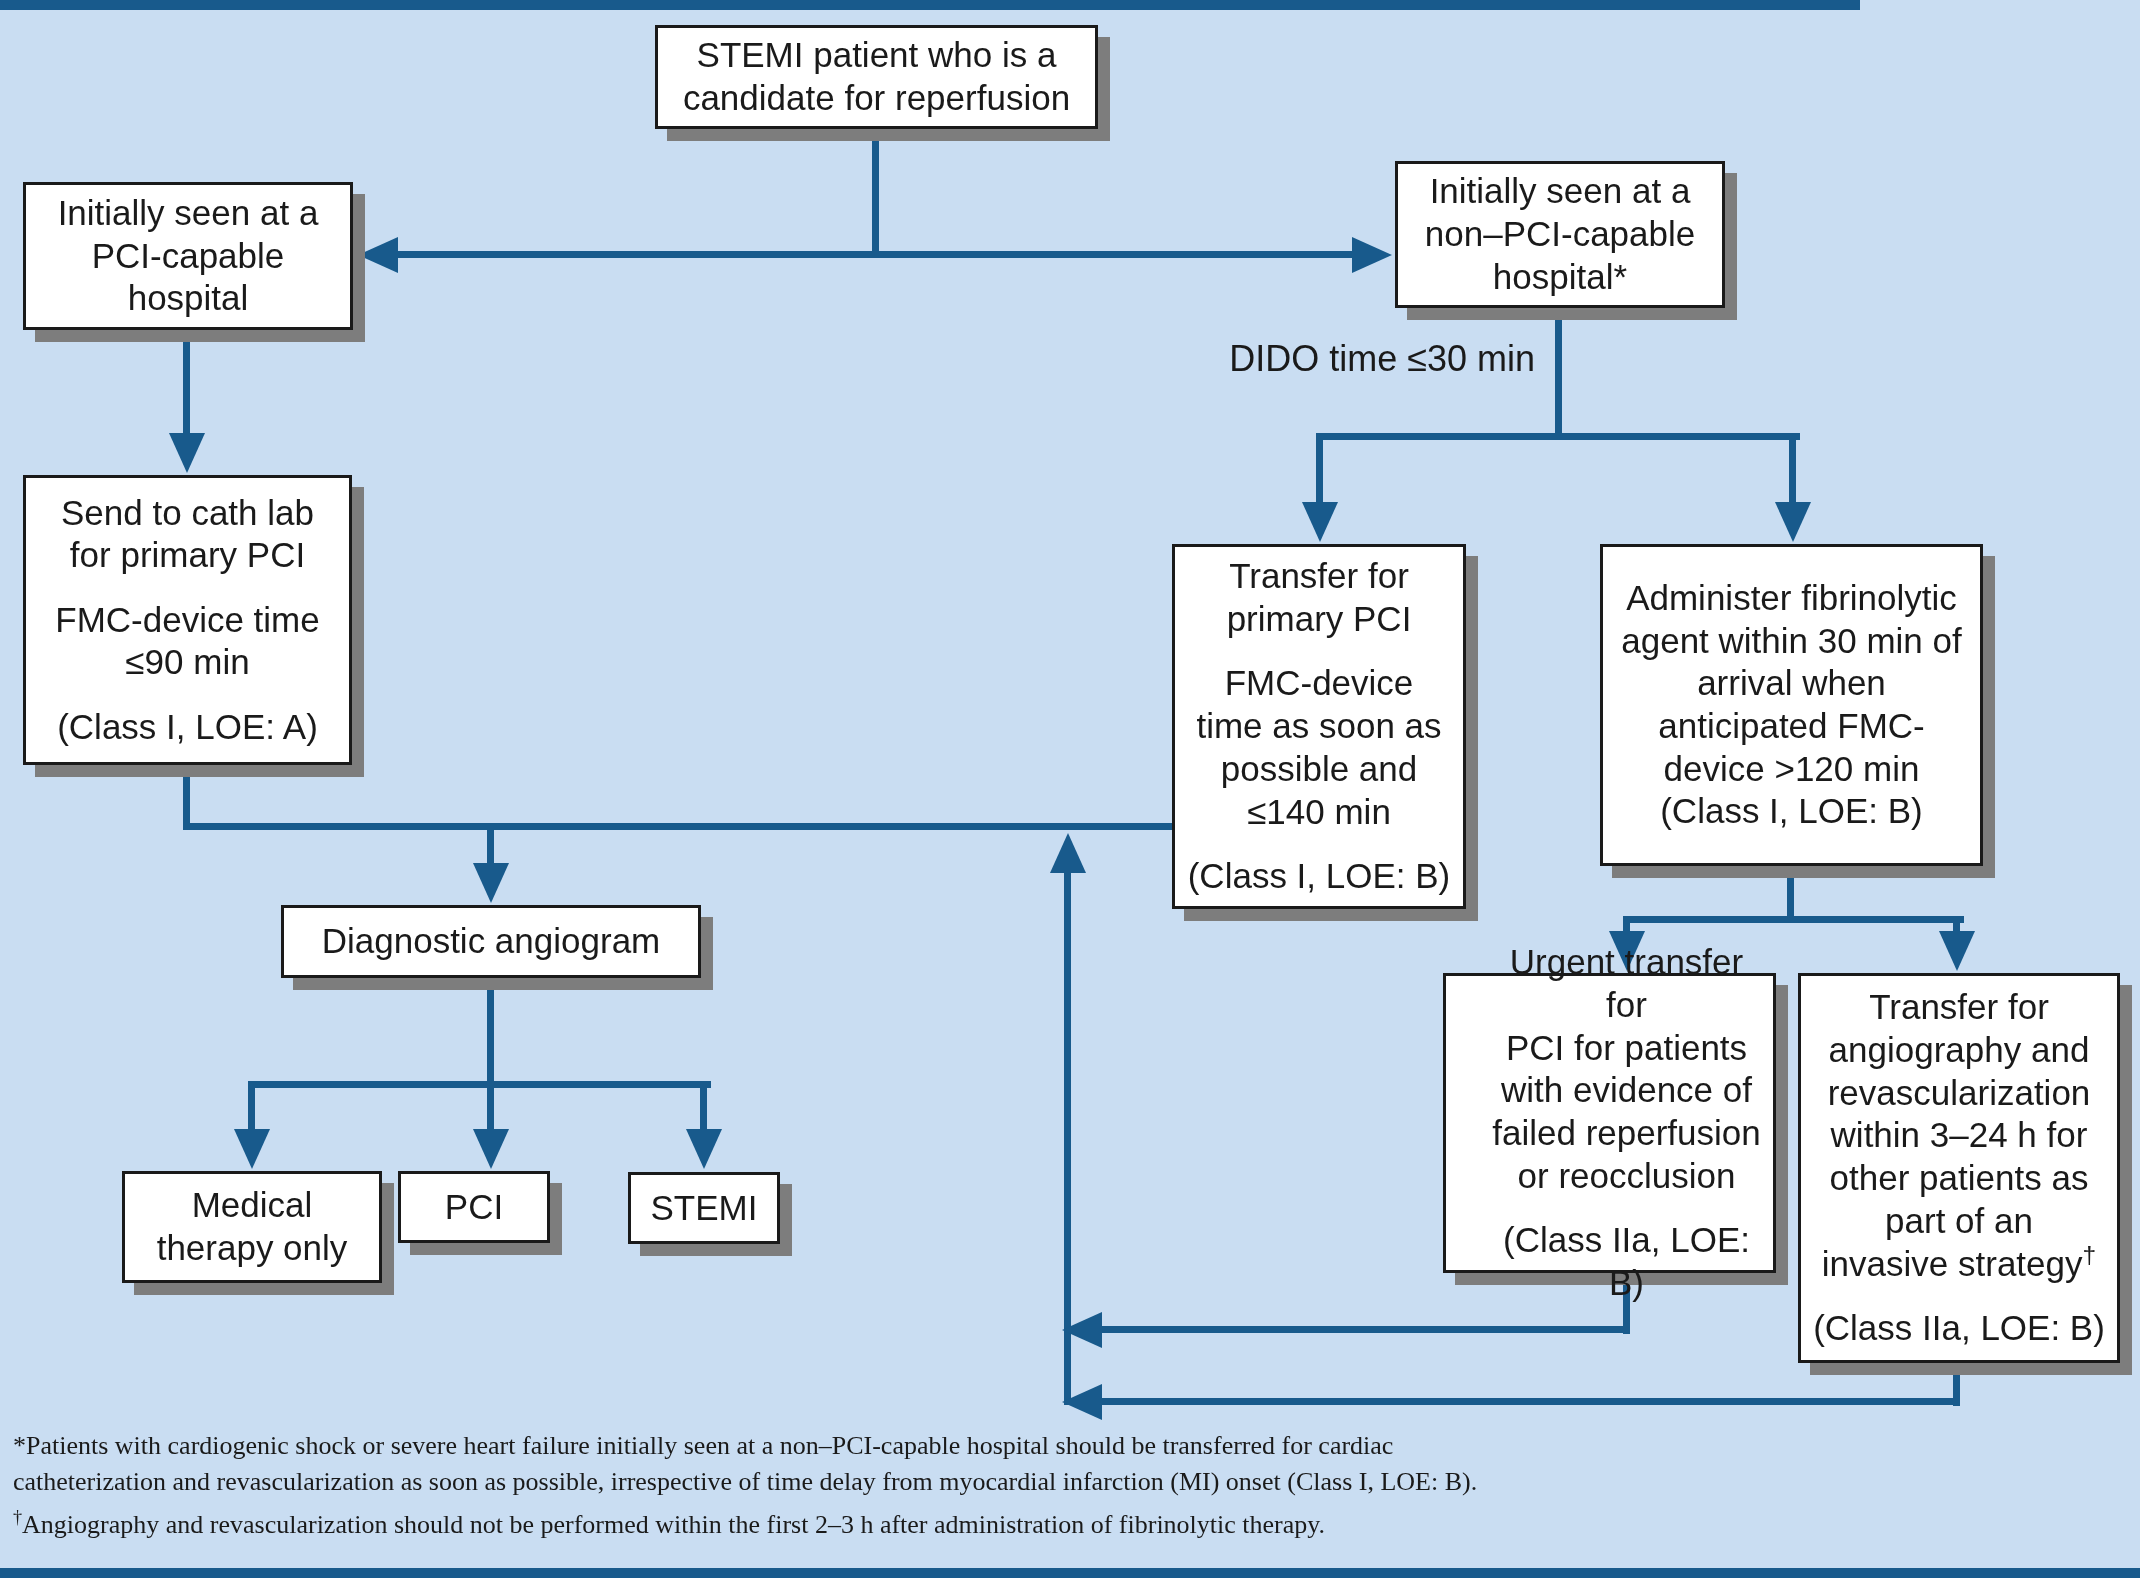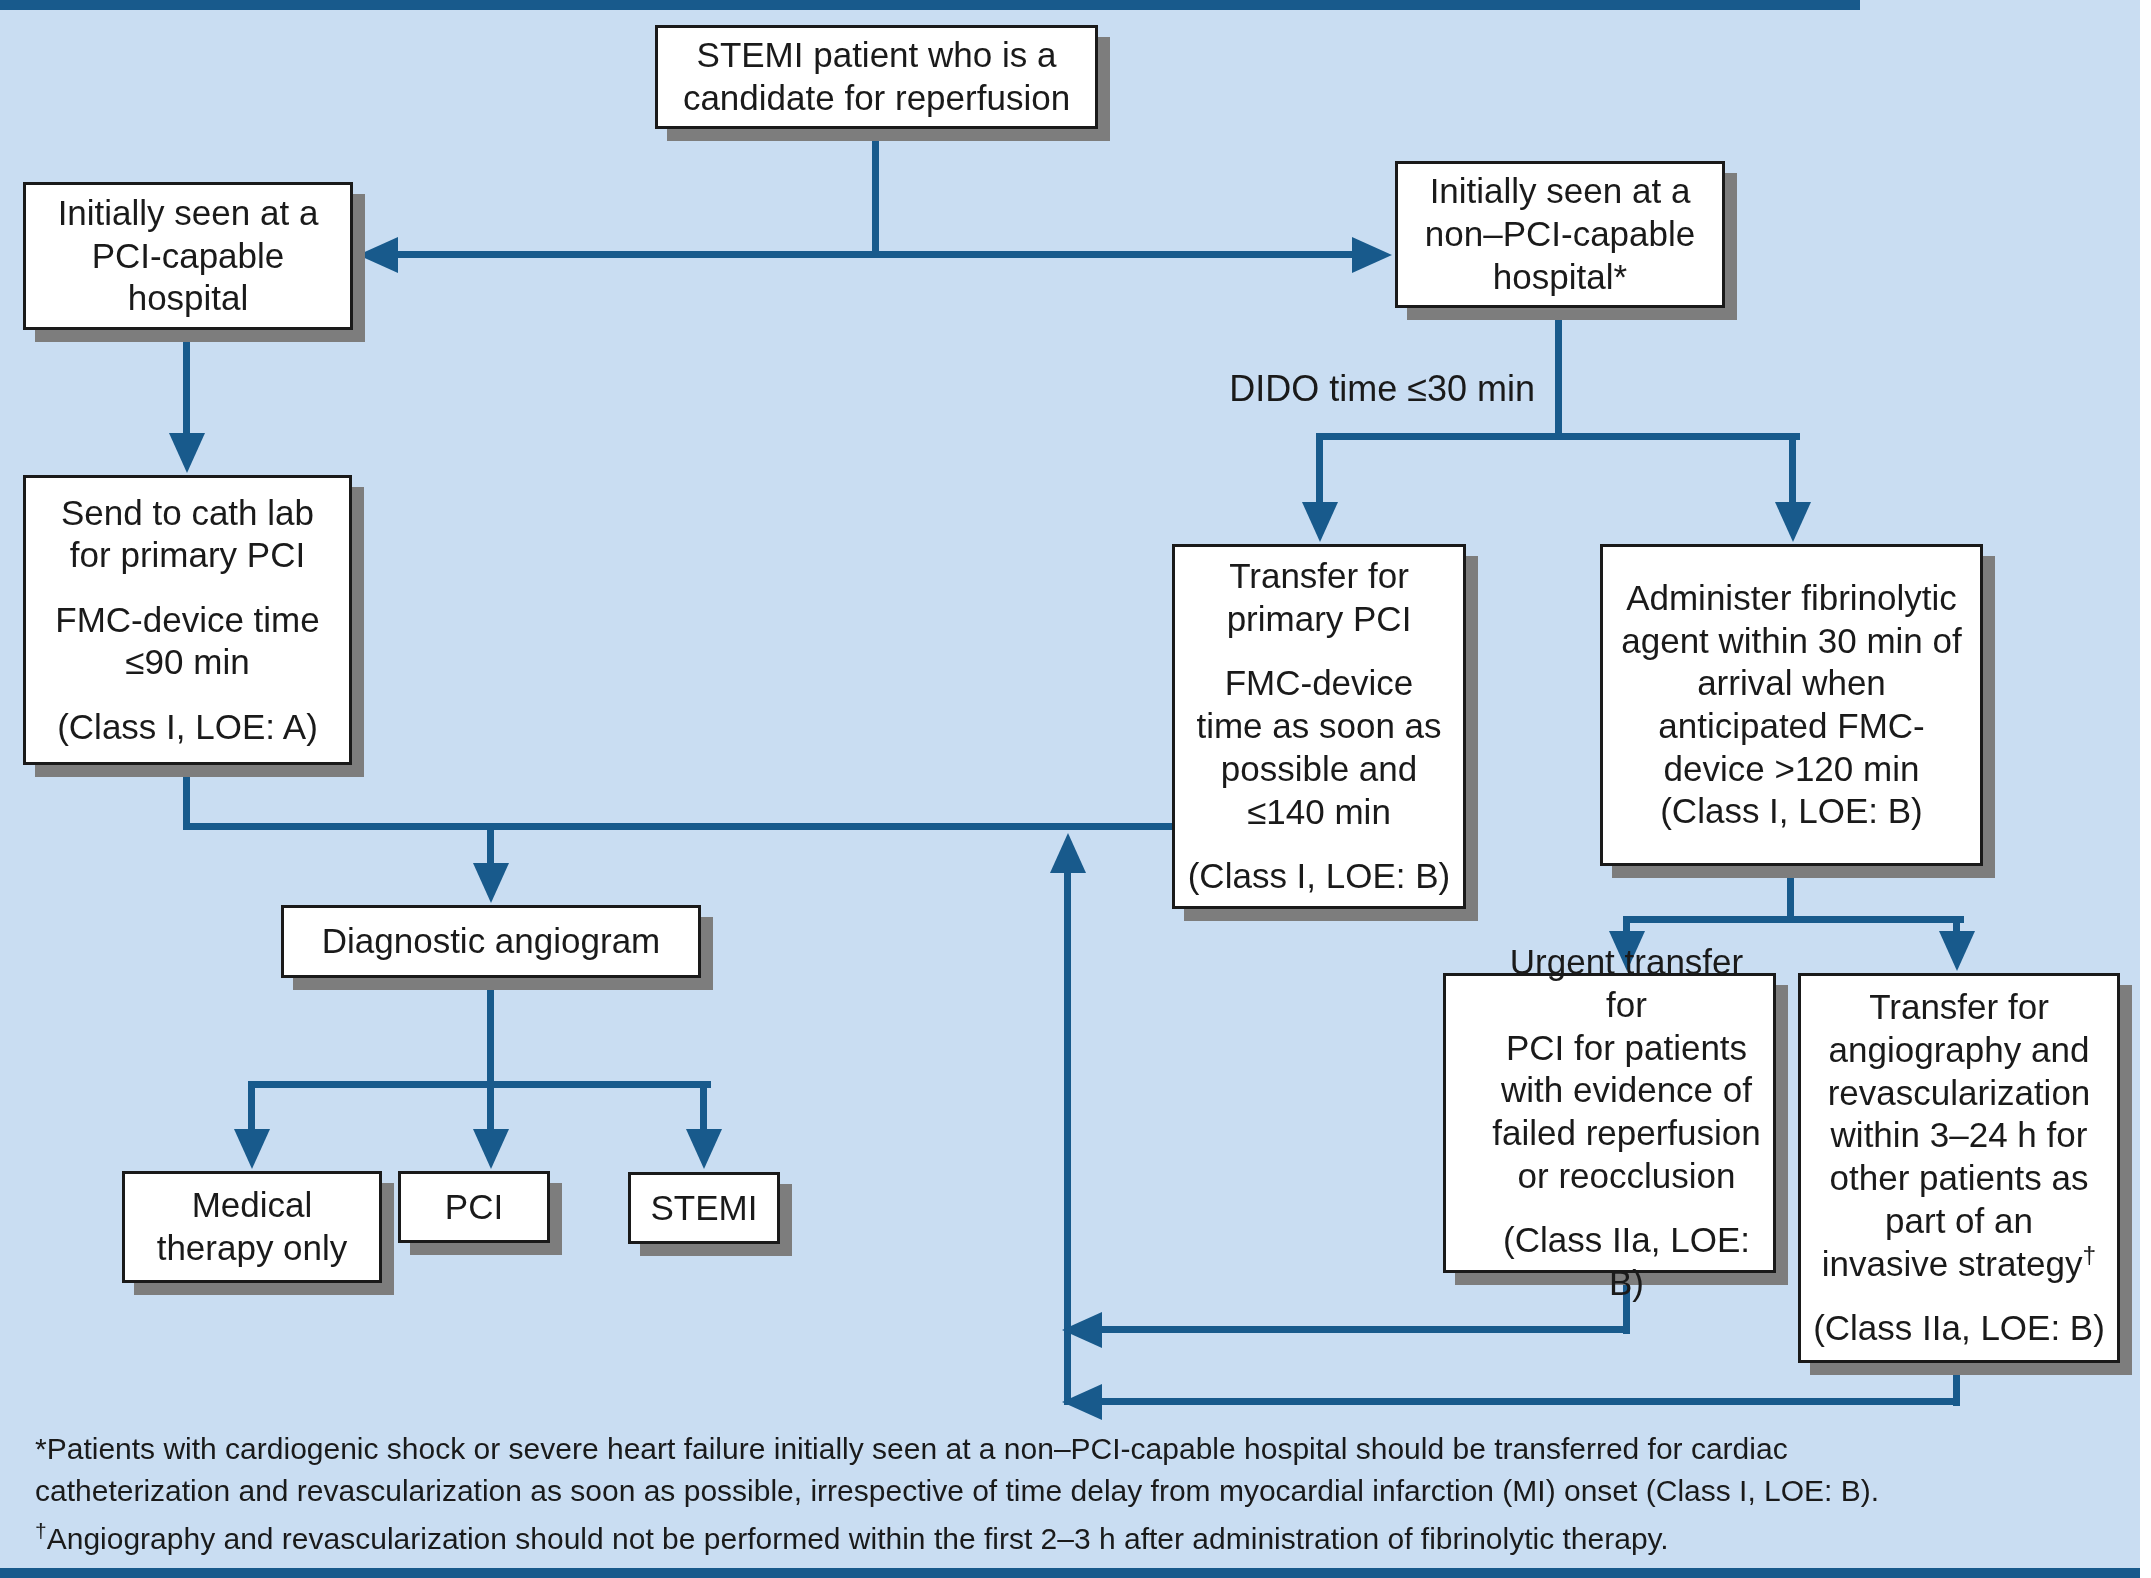--- a/index.html
+++ b/index.html
@@ -34,22 +34,22 @@
   }
   .node .para{white-space:pre-line;}
   .node .para + .para{margin-top:0.62em;}
   .hl{position:absolute;height:7px;background:var(--line);}
   .vl{position:absolute;width:7px;background:var(--line);}
   .arr{position:absolute;width:0;height:0;}
   .arr.down{border-left:18px solid transparent;border-right:18px solid transparent;border-top:40px solid var(--line);}
   .arr.up{border-left:18px solid transparent;border-right:18px solid transparent;border-bottom:40px solid var(--line);}
   .arr.left{border-top:18px solid transparent;border-bottom:18px solid transparent;border-right:40px solid var(--line);}
   .arr.right{border-top:18px solid transparent;border-bottom:18px solid transparent;border-left:40px solid var(--line);}
-  .float-label{position:absolute;font-size:36px;white-space:pre;margin-top:30px;}
-  .footnotes{position:absolute;left:35px;top:1428px;width:2112px;font-size:30px;line-height:1.4;}
+  .float-label{position:absolute;font-size:36px;white-space:pre;}
+  .footnotes{position:absolute;left:13px;top:1428px;width:2112px;font-size:26px;line-height:1.4;font-family:Liberation Serif, serif;}
   .footnote{white-space:pre-line;}
   .footnote + .footnote{margin-top:6px;}
   sup{font-size:70%;line-height:0;}
 </style>
 </head>
 <body>
 
 <div class="canvas">
   <div class="panel"></div>
 

